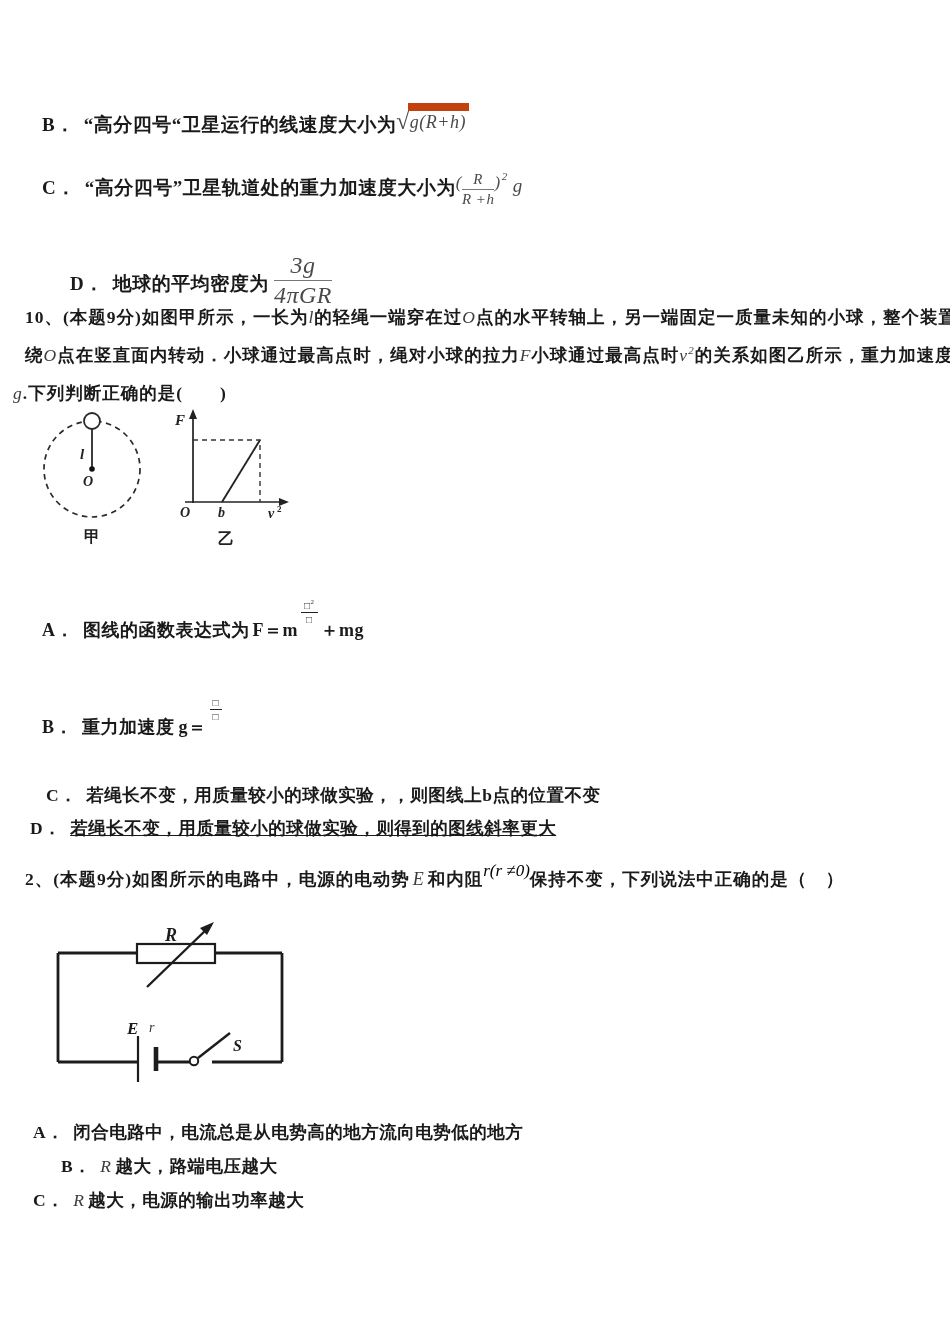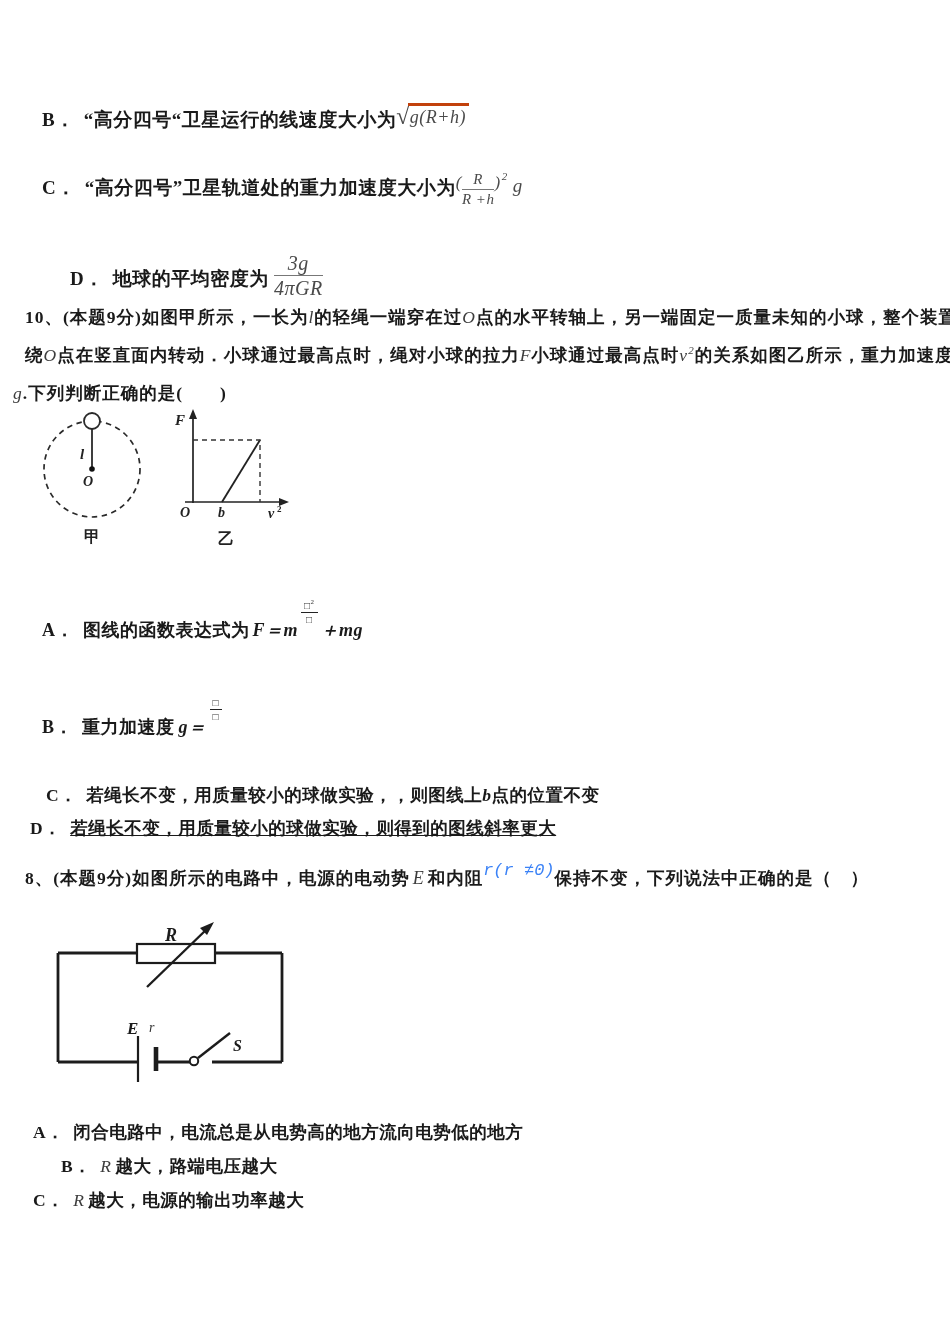--- a/index.html
+++ b/index.html
@@ -14,44 +14,44 @@
   .row{
     position:absolute;
     white-space:nowrap;
     font-weight:700;
     letter-spacing:0.5px;
   }
   .fs19{font-size:19px;}
   .fs18{font-size:18px;}
   .fs17{font-size:17.5px;}
   .lab{display:inline-block;margin-right:9px;}
-  .it{font-style:italic;}
+  .it{}
   .math{font-weight:400;color:#4a4a4a;font-style:italic;}
   
   .rad{font-weight:400;font-size:24px;color:#4a4a4a;vertical-align:-1px;margin-right:-2px;}
-  .radicand{display:inline-block;border-top:3px solid #c2410c;padding:1px 3px 0 2px;font-size:18px;}
+  .radicand{display:inline-block;border-top:8px solid #c2410c;padding:1px 3px 0 2px;font-size:18px;}
   .sqrtwrap{display:inline-block;vertical-align:3px;}
   
   .frac{display:inline-block;text-align:center;vertical-align:middle;line-height:1.12;font-weight:400;}
   .frac .num{display:block;border-bottom:1.8px solid #777;padding:0 4px 1px 4px;}
   .frac .den{display:block;padding-top:1px;}
   .fr15{font-size:15px;}
-  .fr20{font-size:20px;}
+  .fr20{font-size:24px;}
   .paren{font-weight:400;vertical-align:6px;font-size:17px;}
   .sup2{font-size:11px;vertical-align:14px;margin:0 2px 0 1px;}
   .gtail{font-size:19px;margin-left:3px;vertical-align:2px;}
   
   .supfrac{display:inline-block;text-align:center;vertical-align:13px;line-height:1.1;font-weight:400;color:#333;margin:0 3px;}
   .supfrac .num{display:block;border-bottom:1.6px solid #222;padding:0 3px 1px 3px;font-size:10px;}
   .supfrac .den{display:block;font-size:10px;padding-top:1px;}
   .boxsup{font-size:7px;vertical-align:5px;}
   .stemline{letter-spacing:1px;}
   .mathv{font-weight:400;color:#3d3d3d;font-style:italic;}
   .vsup{font-size:11px;vertical-align:7px;}
-  .raised{display:inline-block;vertical-align:9px;font-weight:400;color:#3b82f6;font-style:italic;font-size:17px;letter-spacing:0;font-family:Liberation Mono, monospace;}
+  .raised{display:inline-block;vertical-align:9px;font-weight:400;color:#000000;font-style:italic;font-size:17px;letter-spacing:0;}
   svg{position:absolute;overflow:visible;}
   svg text{font-family:"Liberation Serif","DejaVu Serif",serif;}
 </style>
 </head>
 <body>
 
 <div class="row fs19" style="left:42px;top:103px;">
   <span class="lab">B．</span><span>“高分四号“卫星运行的线速度大小为</span><span class="sqrtwrap math"><span class="rad">√</span><span class="radicand">g(R+h)</span></span>
 </div>
 
@@ -109,21 +109,21 @@
 
 <div class="row fs17" style="left:46px;top:783px;">
   <span class="lab">C．</span><span>若绳长不变，用质量较小的球做实验，，则图线上</span><span class="it">b</span><span>点的位置不变</span>
 </div>
 
 <div class="row fs17" style="left:30px;top:816px;text-decoration:underline;">
   <span class="lab">D．</span><span>若绳长不变，用质量较小的球做实验，则得到的图线斜率更大</span>
 </div>
 
 <div class="row fs17 stemline" style="left:25px;top:861px;">
-  <span>8、(本题9分)如图所示的电路中，电源的电动势</span><span class="mathv" style="font-size:18px;margin:0 3px;">E</span><span>和内阻</span><span class="raised">r(r ≠0)</span><span>保持不变，下列说法中正确的是（　）</span>
+  <span>2、(本题9分)如图所示的电路中，电源的电动势</span><span class="mathv" style="font-size:18px;margin:0 3px;">E</span><span>和内阻</span><span class="raised">r(r ≠0)</span><span>保持不变，下列说法中正确的是（　）</span>
 </div>
 
 <svg style="left:55px;top:915px;" width="245" height="185" viewBox="0 0 245 185">
 
   <line x1="3" y1="38" x2="3" y2="147" stroke="#1c1c1c" stroke-width="2.8"></line>
   <line x1="3" y1="38" x2="227" y2="38" stroke="#1c1c1c" stroke-width="2.8"></line>
   <line x1="227" y1="38" x2="227" y2="147" stroke="#1c1c1c" stroke-width="2.8"></line>
   <line x1="3" y1="147" x2="83" y2="147" stroke="#1c1c1c" stroke-width="2.8"></line>
   <line x1="101" y1="147" x2="135" y2="147" stroke="#1c1c1c" stroke-width="2.8"></line>
   <line x1="157" y1="147" x2="227" y2="147" stroke="#1c1c1c" stroke-width="2.8"></line>

